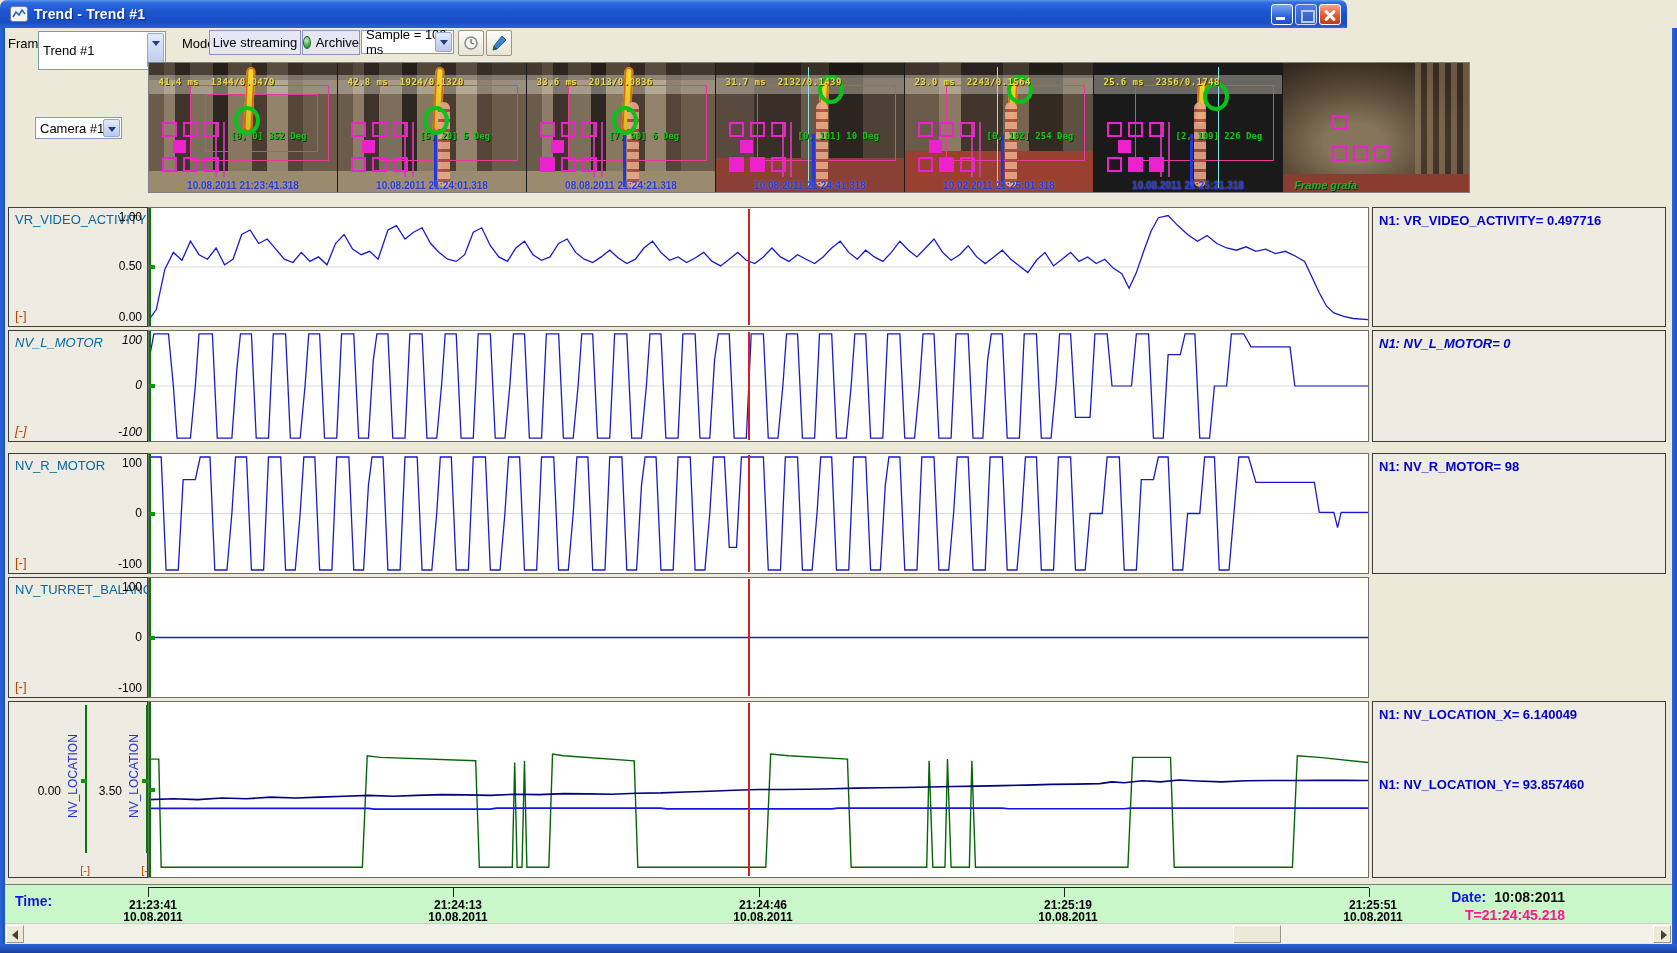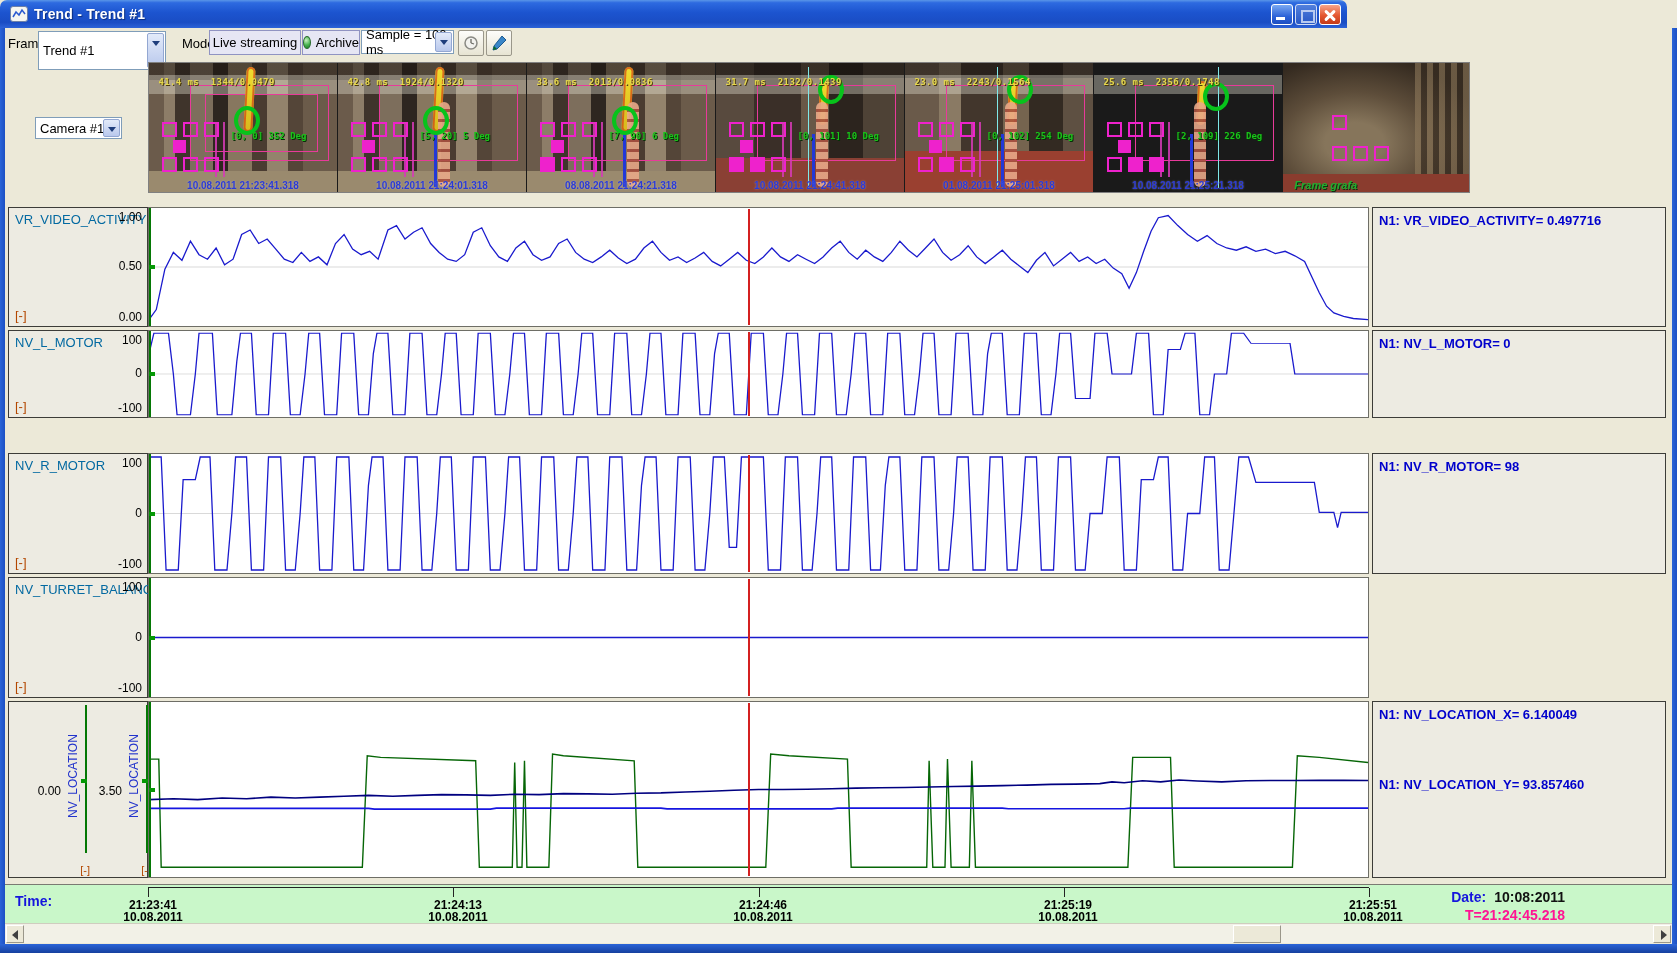--- a/index.html
+++ b/index.html
@@ -325,21 +325,21 @@
         </div>
       <div class="sqone"></div>
       <div class="vbars"></div>
       <div class="sqrow r2">
           <i></i>
           <i class="f"></i>
           <i></i>
         </div>
       <span class="ttop">23.0 ms  2243/0.1564</span>
       <span class="tdeg">[0, 102] 254 Deg</span>
-      <span class="tts">01.08.2011 21:25:01.318</span>
+      <span class="tts">10.02.2011 21:25:01.318</span>
     </figure>
     <figure class="thumb t6">
       <div class="ph"></div>
       <div class="band"></div>
       <div class="pframe"></div>
       <div class="streak"></div>
       <div class="dots"></div>
       <div class="bline"></div>
       <div class="cline"></div>
       <div class="ring"></div>
@@ -390,21 +390,21 @@
       <div class="gaxis">
           <i class="gtick"></i>
         </div>
       <div class="cursor" style="left: 49.1%; background: rgb(212, 32, 32);"></div>
     </div>
     <div class="rpanel">
       <span class="readout" style="color: rgb(0, 0, 204);">N1: VR_VIDEO_ACTIVITY= 0.497716</span>
     </div>
   </div>
 
-  <div class="trow" style="top:330px; height:88px;">
+  <div class="trow" style="top:330px; height:112px;font-style:italic;">
     <div class="lpanel">
       <span class="chlabel">NV_L_MOTOR</span>
       <span class="ytick yt-top">100</span>
       <span class="ytick yt-mid">0</span>
       <span class="ytick yt-bot">-100</span>
       <span class="collapse">[-]</span>
     </div>
     <div class="plot">
       <svg viewBox="0 0 1221 118" preserveAspectRatio="none">
         <line class="grid" x1="0" y1="59" x2="1221" y2="59"></line>

